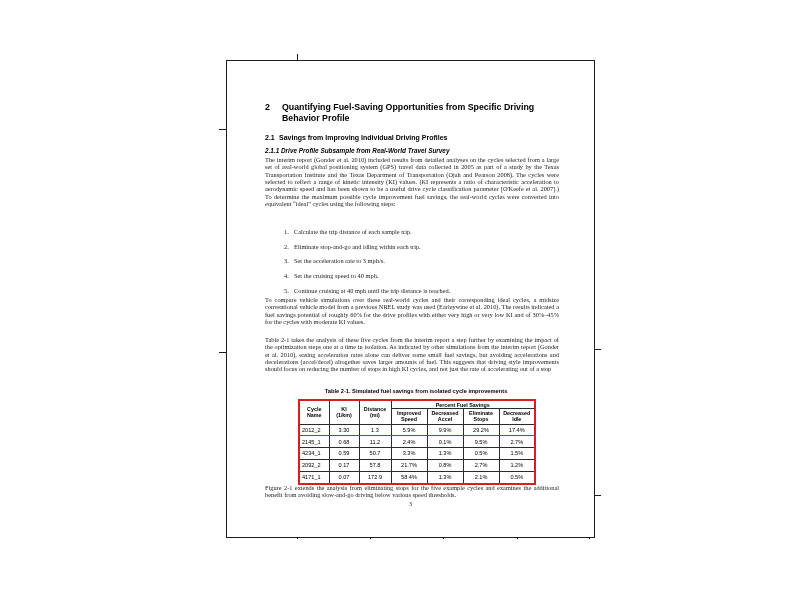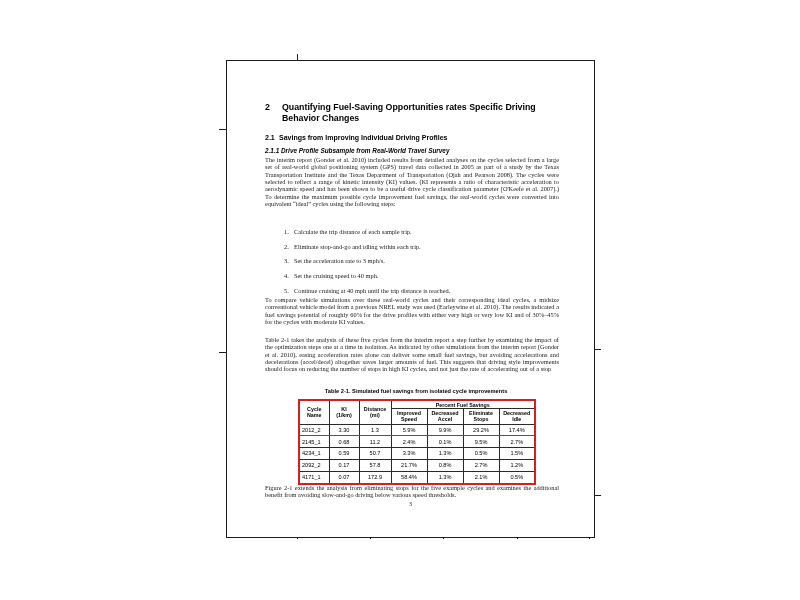--- a/index.html
+++ b/index.html
@@ -59,21 +59,21 @@
 <div class="crop" style="left:297px; top:531px; width:1px; height:8px;"></div>
 <div class="crop" style="left:370px; top:531px; width:1px; height:8px;"></div>
 <div class="crop" style="left:443px; top:531px; width:1px; height:8px;"></div>
 <div class="crop" style="left:517px; top:531px; width:1px; height:8px;"></div>
 <div class="crop" style="left:589px; top:531px; width:1px; height:8px;"></div>
 
 <div class="page">
 
   <div class="block h1" style="top:41px;">
     <span class="num">2</span>
-    <span>Quantifying Fuel-Saving Opportunities rates Specific Driving Behavior Changes</span>
+    <span>Quantifying Fuel-Saving Opportunities from Specific Driving Behavior Profile</span>
   </div>
 
   <div class="block h2" style="top:73px;">
     <span class="num">2.1</span>
     <span>Savings from Improving Individual Driving Profiles</span>
   </div>
 
   <div class="block h3" style="top:86px;">
     <span class="num">2.1.1</span>
     <span>Drive Profile Subsample from Real-World Travel Survey</span>

